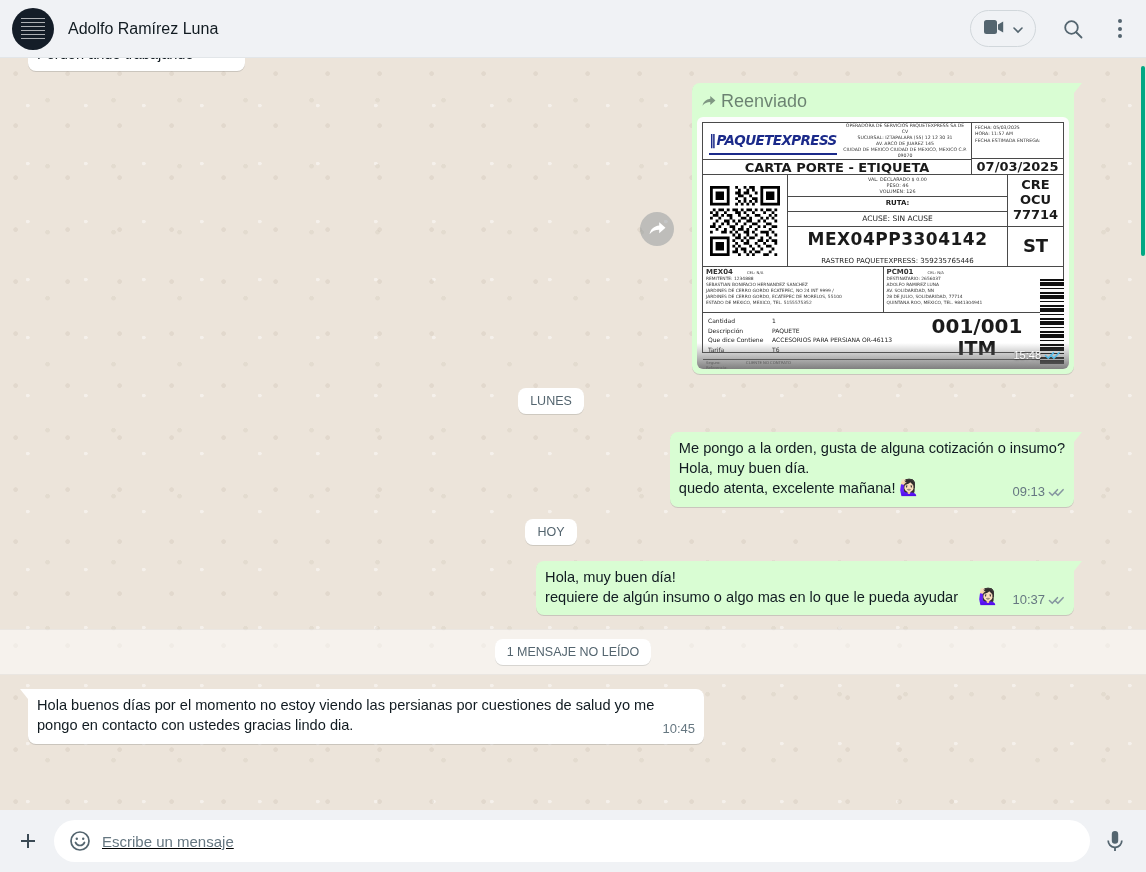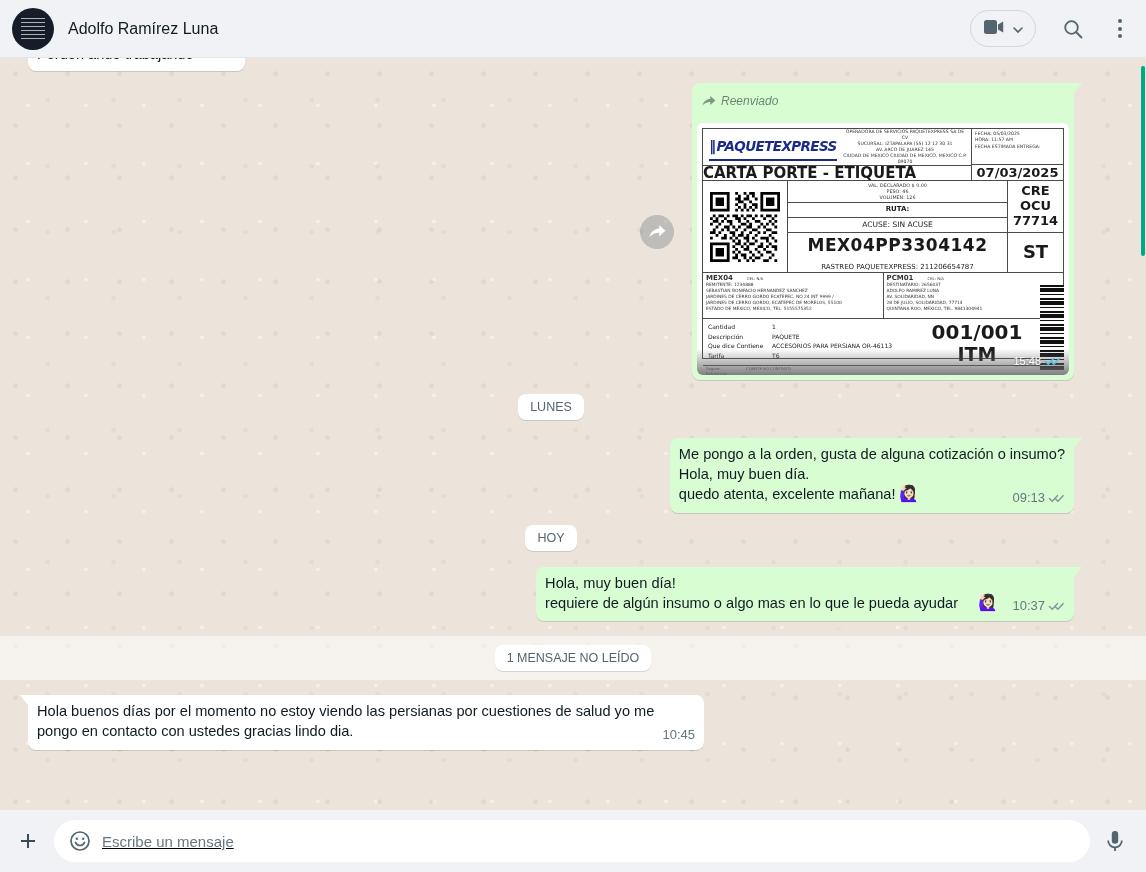--- a/index.html
+++ b/index.html
@@ -49,42 +49,42 @@
   .meta { display:inline-flex; align-items:center; gap:3px; font-size:13px; color:#667781; }
   .meta-abs { position:absolute; right:9px; bottom:5px; }
   .tick { flex:0 0 auto; }
 
   .msg-cut { margin-top:-20px; padding:6px 9px 7px 9px; display:flex; align-items:flex-end; gap:10px; }
 
   .fwd-row { margin-top:12px; align-self:flex-end; display:flex; align-items:center; gap:18px; }
   .fwd-circle { width:34px; height:34px; border-radius:50%; background:rgba(84,101,111,.30);
     border:none; cursor:pointer; display:flex; align-items:center; justify-content:center; }
   .msg-image { padding:5px; }
-  .fwd-label { display:flex; align-items:center; gap:5px; padding:3px 6px 12px 4px;
-    color:rgba(17,27,33,.55); font-style:italic; font-size:12px; }
+  .fwd-label { display:flex; align-items:center; gap:5px; padding:3px 6px 6px 4px;
+    color:rgba(17,27,33,.55); font-size:18px; }
   .img-wrap { position:relative; width:372px; height:252px; background:#fdfdfd; border-radius:6px;
     overflow:hidden; cursor:pointer; }
   .img-meta { position:absolute; right:8px; bottom:4px; color:#fff; font-size:11px;
     display:flex; align-items:center; gap:3px; text-shadow:0 1px 2px rgba(0,0,0,.45); z-index:5; }
   .img-fade { position:absolute; left:0; right:0; bottom:0; height:26px; z-index:3;
     background:linear-gradient(to bottom, rgba(120,120,120,0), rgba(105,105,105,.85)); }
 
   
   .lbl { position:absolute; inset:5px 5px 16px 5px; border:1px solid #4a4a4a; background:#fff;
     font-family:"DejaVu Sans",sans-serif; color:#1a1a1a; display:flex; flex-direction:column; }
   .lbl-top { display:flex; height:52px; border-bottom:1px solid #4a4a4a; flex:0 0 auto; }
   .lbl-topleft { flex:1; display:flex; flex-direction:column; }
   .lbl-head { flex:1; display:flex; border-bottom:1px solid #4a4a4a; }
   .lbl-logo { width:128px; display:flex; align-items:center; justify-content:center;
     color:#1b2a8a; font-weight:bold; font-size:13.5px; letter-spacing:-.6px; font-style:italic;
     border-bottom:2px solid #1b2a8a; margin:4px 6px; }
   .lbl-logo .bars { font-style:normal; margin-right:1px; }
   .lbl-op { flex:1; display:flex; flex-direction:column; justify-content:center; text-align:center;
     font-size:4.6px; line-height:6px; color:#333; padding-right:4px; }
-  .lbl-title { height:16px; line-height:15px; font-weight:bold; font-size:15px; }
+  .lbl-title { height:16px; line-height:15px; text-align:center; font-weight:bold; font-size:13px; }
   .lbl-datecol { width:92px; border-left:1px solid #4a4a4a; display:flex; flex-direction:column; }
   .lbl-dates { flex:1; font-size:4.6px; line-height:6.4px; padding:2px 3px; color:#333; }
   .lbl-bigdate { height:16px; line-height:15px; border-top:1px solid #4a4a4a; text-align:center;
     font-weight:bold; font-size:13px; }
   .lbl-mid { display:flex; height:92px; border-bottom:1px solid #4a4a4a; flex:0 0 auto; }
   .lbl-qrcol { width:84px; display:flex; align-items:center; justify-content:center; }
   .lbl-midright { flex:1; border-left:1px solid #4a4a4a; display:flex; flex-direction:column; }
   .lbl-rowgrp { display:flex; flex:1; }
   .lbl-stack { flex:1; display:flex; flex-direction:column; }
   .lbl-val { flex:1.4; text-align:center; font-size:4.8px; line-height:6.2px; padding-top:2px; color:#333; }
@@ -256,21 +256,21 @@
                   </div>
                   <div class="lbl-cre">
                     <div>CRE</div>
                     <div>OCU</div>
                     <div>77714</div>
                   </div>
                 </div>
                 <div class="lbl-coderow">
                   <div class="lbl-code">
                     <div class="big">MEX04PP3304142</div>
-                    <div class="sub">RASTREO PAQUETEXPRESS: 211206654787</div>
+                    <div class="sub">RASTREO PAQUETEXPRESS: 359235765446</div>
                   </div>
                   <div class="lbl-st">ST</div>
                 </div>
               </div>
             </div>
             <div class="lbl-addr">
               <div class="col1">
                 <span class="addr-code">MEX04</span><span class="addr-cel">CEL: N/A</span>
                 <div>REMITENTE: 1234888</div>
                 <div>SEBASTIAN BONIFACIO HERNANDEZ SANCHEZ</div>

